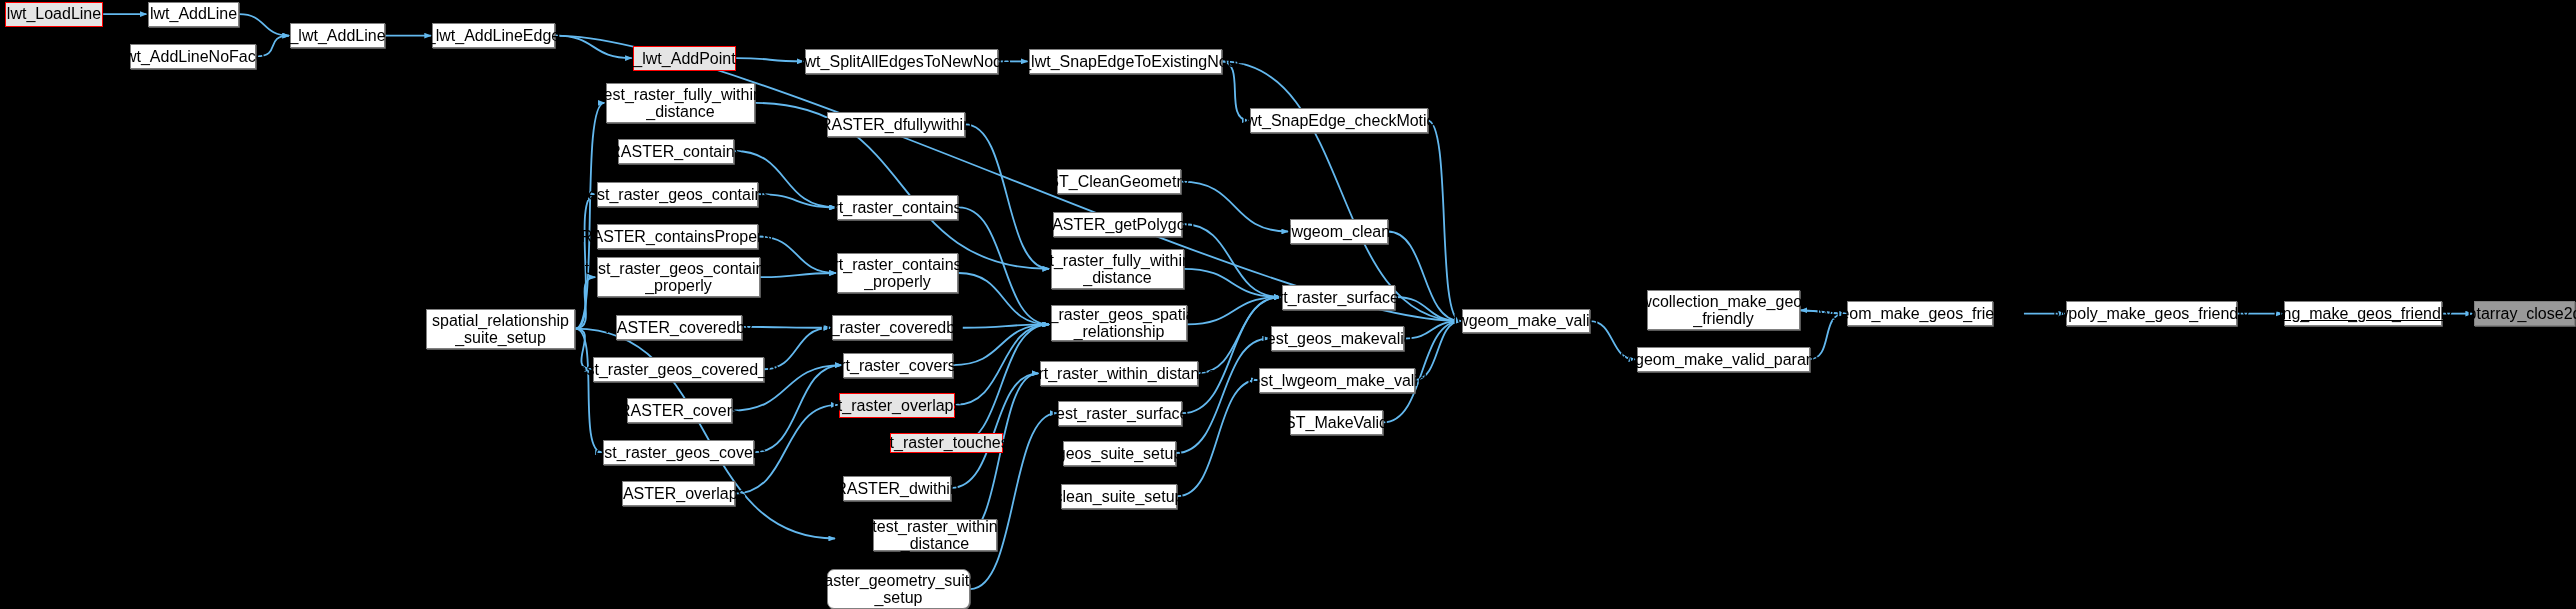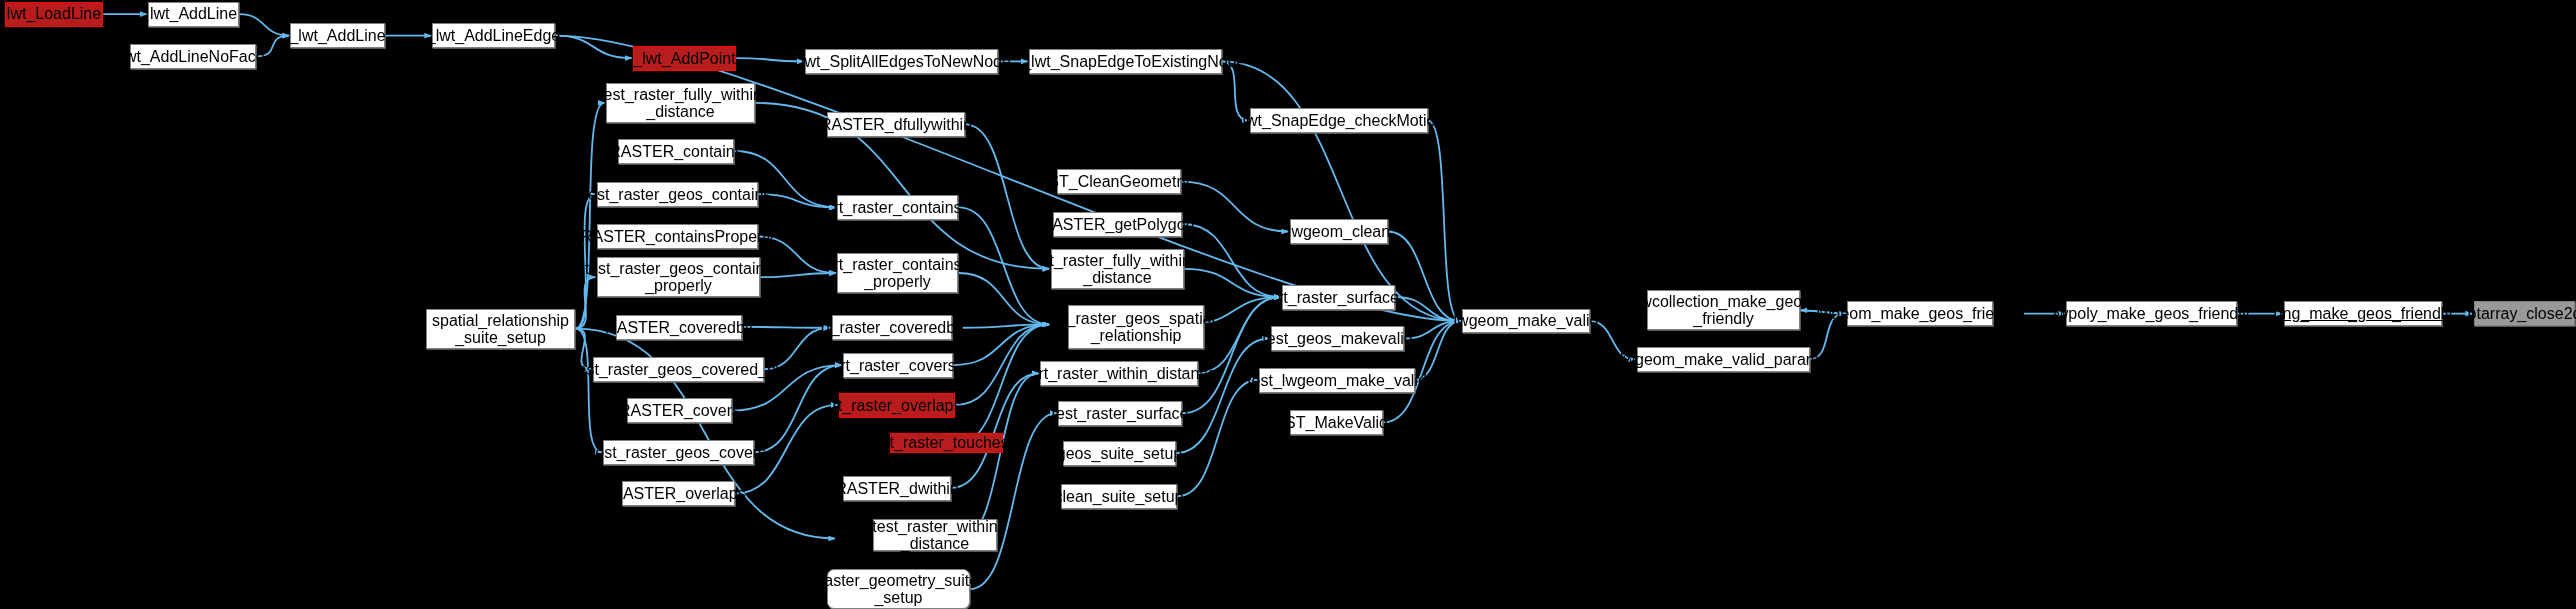--- a/index.html
+++ b/index.html
@@ -34,21 +34,21 @@
     line-height: 17.4px;
     color: #000000;
     background: #ffffff;
     border: 0.8px solid #808080;
     box-shadow: 0.8px 0.8px 0 0 #6e6e6e;
     white-space: pre;
     padding: 0 3.3px;
     letter-spacing: 0px;
   }
   .node.red {
-    background: #b91c1c;
+    background: #e5e5e5;
     border: 1.7px solid #ff0000;
     box-shadow: none;
   }
   .node.grey {
     background: #999999;
     border: 0.8px solid #808080;
   }
 </style>
 </head>
 <body>
@@ -154,21 +154,21 @@
       <div class="node red" style="left: 890px; top: 433px; width: 113px; height: 20px;">rt_raster_touches</div>
       <div class="node" style="left: 843px; top: 476px; width: 108px; height: 25px;">RASTER_dwithin</div>
       <div class="node" style="left: 873px; top: 519px; width: 124px; height: 32px;">test_raster_within
 _distance</div>
       <div class="node" style="left: 827px; top: 569px; width: 143px; height: 40px; border-radius: 7px;">raster_geometry_suite
 _setup</div>
       <div class="node" style="left: 1057px; top: 169px; width: 124px; height: 25px;">ST_CleanGeometry</div>
       <div class="node" style="left: 1053px; top: 212px; width: 129px; height: 25px;">RASTER_getPolygon</div>
       <div class="node" style="left: 1051px; top: 249px; width: 133px; height: 40px;">rt_raster_fully_within
 _distance</div>
-      <div class="node" style="left: 1051px; top: 305px; width: 136px; height: 44px; margin-left: 17px;">rt_raster_geos_spatial
+      <div class="node" style="left: 1051px; top: 305px; width: 136px; height: 36px;">rt_raster_geos_spatial
 _relationship</div>
       <div class="node" style="left: 1040px; top: 361px; width: 158px; height: 25px; padding-left: 20px;">rt_raster_within_distance</div>
       <div class="node" style="left: 1058px; top: 401px; width: 124px; height: 25px;">test_raster_surface</div>
       <div class="node" style="left: 1063px; top: 441px; width: 113px; height: 25px;">geos_suite_setup</div>
       <div class="node" style="left: 1061px; top: 484px; width: 116px; height: 25px;">clean_suite_setup</div>
       <div class="node" style="left: 1290px; top: 219px; width: 98px; height: 25px;">lwgeom_clean</div>
       <div class="node" style="left: 1282px; top: 285px; width: 113px; height: 25px;">rt_raster_surface</div>
       <div class="node" style="left: 1271px; top: 326px; width: 133px; height: 25px;">test_geos_makevalid</div>
       <div class="node" style="left: 1259px; top: 368px; width: 156px; height: 25px;">test_lwgeom_make_valid</div>
       <div class="node" style="left: 1290px; top: 410px; width: 93px; height: 25px;">ST_MakeValid</div>

